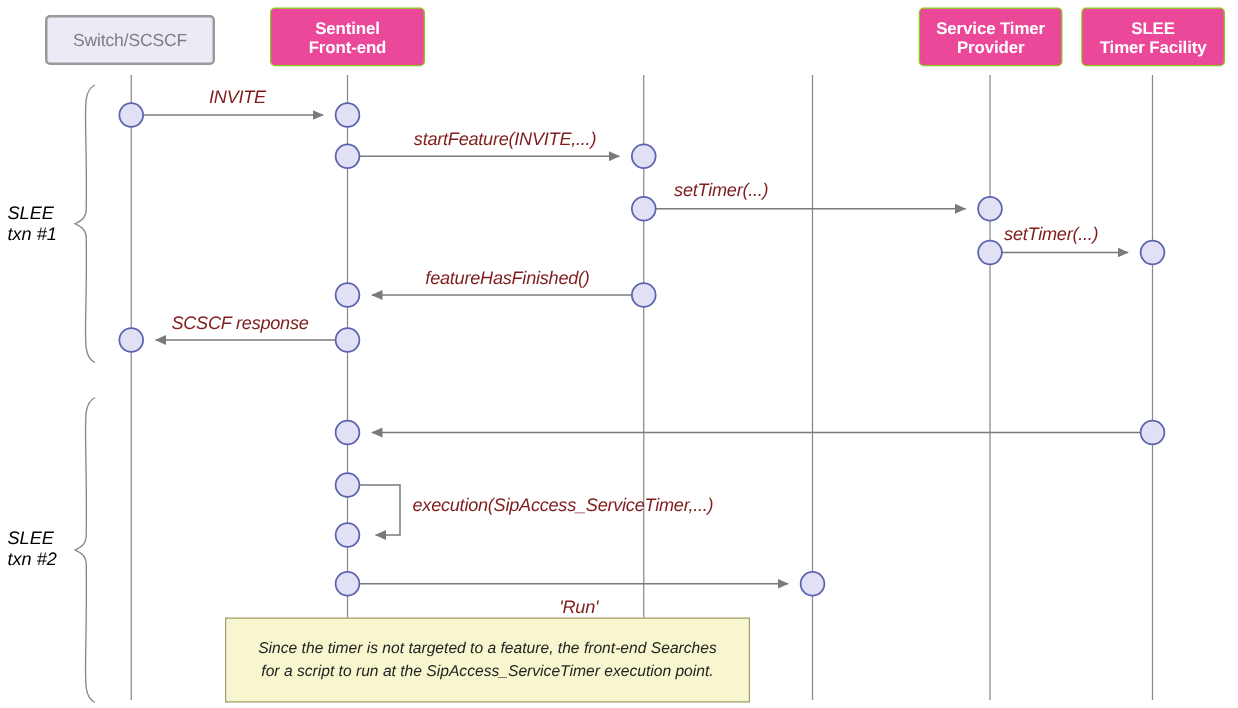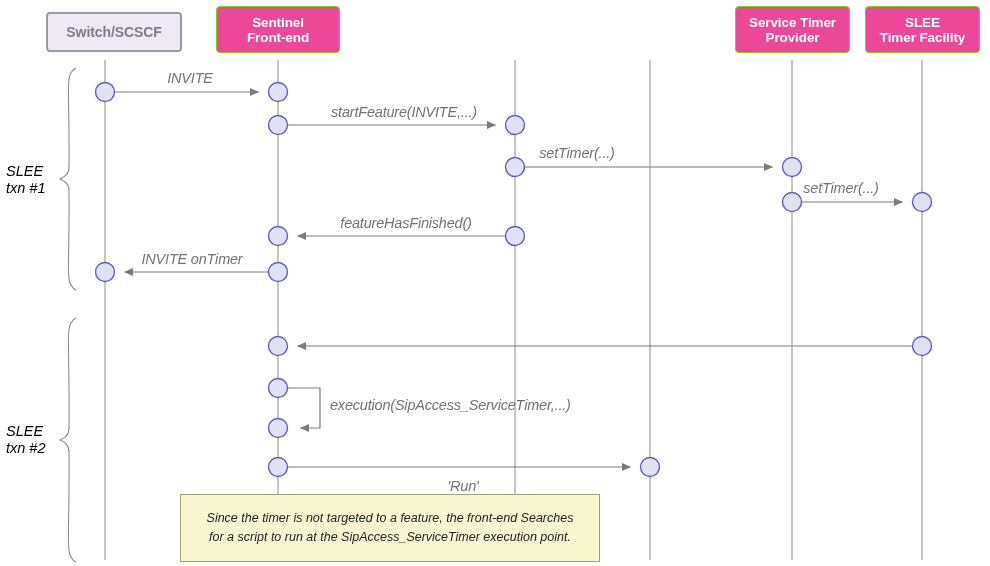--- a/index.html
+++ b/index.html
@@ -59,21 +59,21 @@
     color: #7C7C84;
     font-weight: normal;
     font-size: 14px;
   }
 
   
   .msg-label {
     position: absolute;
     font-size: 14.5px;
     font-style: italic;
-    color: #737373;
+    color: #7f1d1d;
     white-space: nowrap;
     letter-spacing: -0.2px;
   }
   .msg-label.center {
     transform: translateX(-50%);
   }
 
   
   .txn-label {
     position: absolute;
@@ -144,39 +144,39 @@
       <path d="M287.5,388 H320 V428 H300.5" fill="none" stroke="#7A7A7A" stroke-width="1.2" marker-end="url(#arrowhead)"></path>
       <circle cx="278" cy="388" r="9.5" fill="#E2E0F4" stroke="#5B64AE" stroke-width="1.4"></circle>
       <circle cx="278" cy="428" r="9.5" fill="#E2E0F4" stroke="#5B64AE" stroke-width="1.4"></circle>
       <line x1="287.5" y1="467" x2="630.5" y2="467" stroke="#7A7A7A" stroke-width="1.2" marker-end="url(#arrowhead)"></line>
       <circle cx="278" cy="467" r="9.5" fill="#E2E0F4" stroke="#5B64AE" stroke-width="1.4"></circle>
       <circle cx="650" cy="467" r="9.5" fill="#E2E0F4" stroke="#5B64AE" stroke-width="1.4"></circle>
       <path d="M76,68 C64,74 70,88 69,167 C69,175 64,177 60,179 C64,181 69,183 69,191 C70,270 64,284 76,290" fill="none" stroke="#8A8A8A" stroke-width="1.1"></path>
       <path d="M76,318 C64,324 70,338 69,428 C69,436 64,438 60,440 C64,442 69,444 69,452 C70,542 64,556 76,562" fill="none" stroke="#8A8A8A" stroke-width="1.1"></path>
     </svg>
 
-  <div class="participant gray" style="left:46px; top:12px; width:136px; height:40px;font-weight:bold;">Switch/SCSCF</div>
+  <div class="participant gray" style="left:36px; top:12px; width:136px; height:40px;">Switch/SCSCF</div>
 
   <div class="participant blue" style="left:216px; top:6px; width:124px; height:47px;">Sentinel
 Front-end</div>
 
 
 
   <div class="participant blue" style="left:735px; top:6px; width:115px; height:47px;">Service Timer
 Provider</div>
 
   <div class="participant blue" style="left:865px; top:6px; width:115px; height:47px;">SLEE
 Timer Facility</div>
 
   <div class="msg-label center" style="left:190px; top:70px;">INVITE</div>
   <div class="msg-label center" style="left:404px; top:104px;">startFeature(INVITE,...)</div>
   <div class="msg-label center" style="left:577px; top:145px;">setTimer(...)</div>
   <div class="msg-label center" style="left:841px; top:180px;">setTimer(...)</div>
   <div class="msg-label center" style="left:406px; top:215px;">featureHasFinished()</div>
-  <div class="msg-label center" style="left:192px; top:251px;">INVITE  onTimer</div>
+  <div class="msg-label center" style="left:192px; top:251px;">SCSCF  response</div>
   <div class="msg-label" style="left:330px; top:397px;">execution(SipAccess_ServiceTimer,...)</div>
   <div class="msg-label center" style="left:463px; top:446px;margin-top:32px;">'Run'</div>
 
   <div class="txn-label" style="left:6px; top:163px;">SLEE
 txn #1</div>
   <div class="txn-label" style="left:6px; top:423px;">SLEE
 txn #2</div>
 
   <div class="note-box" style="left:180px; top:494px; width:420px; height:68px;">
     <span>Since the timer is not targeted to a feature, the front-end Searches for a script to run at the SipAccess_ServiceTimer execution point.</span>

